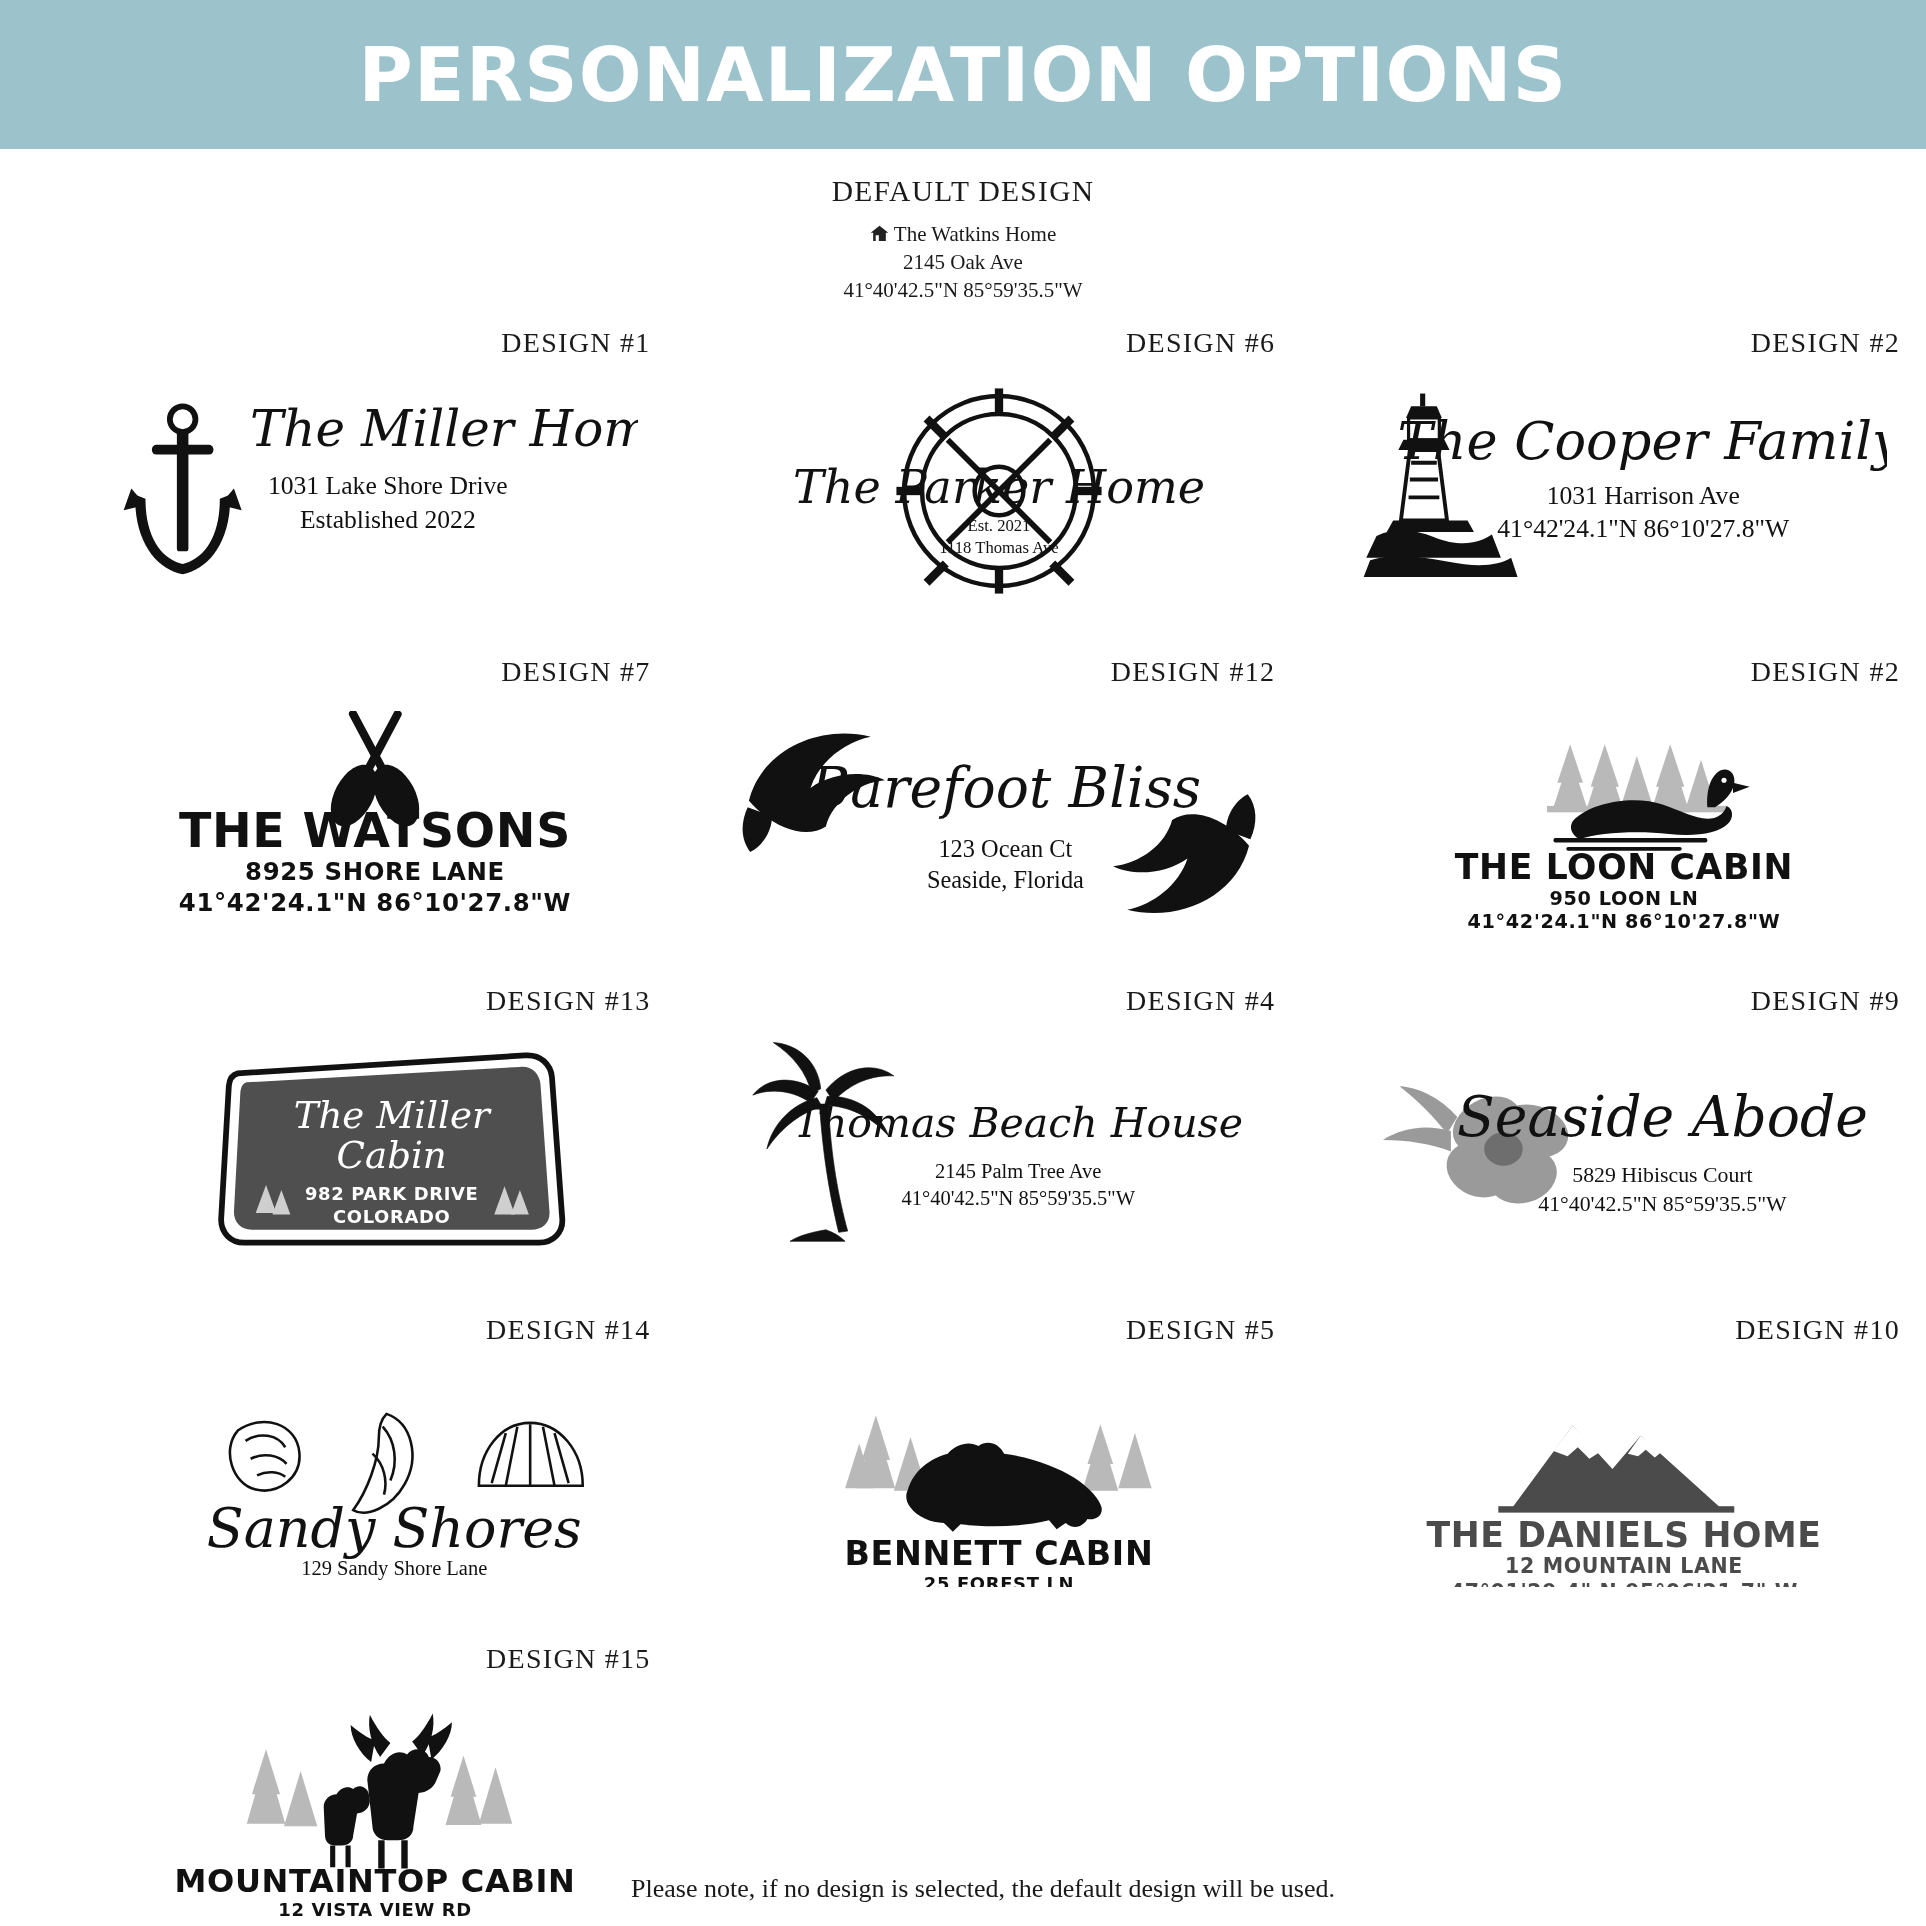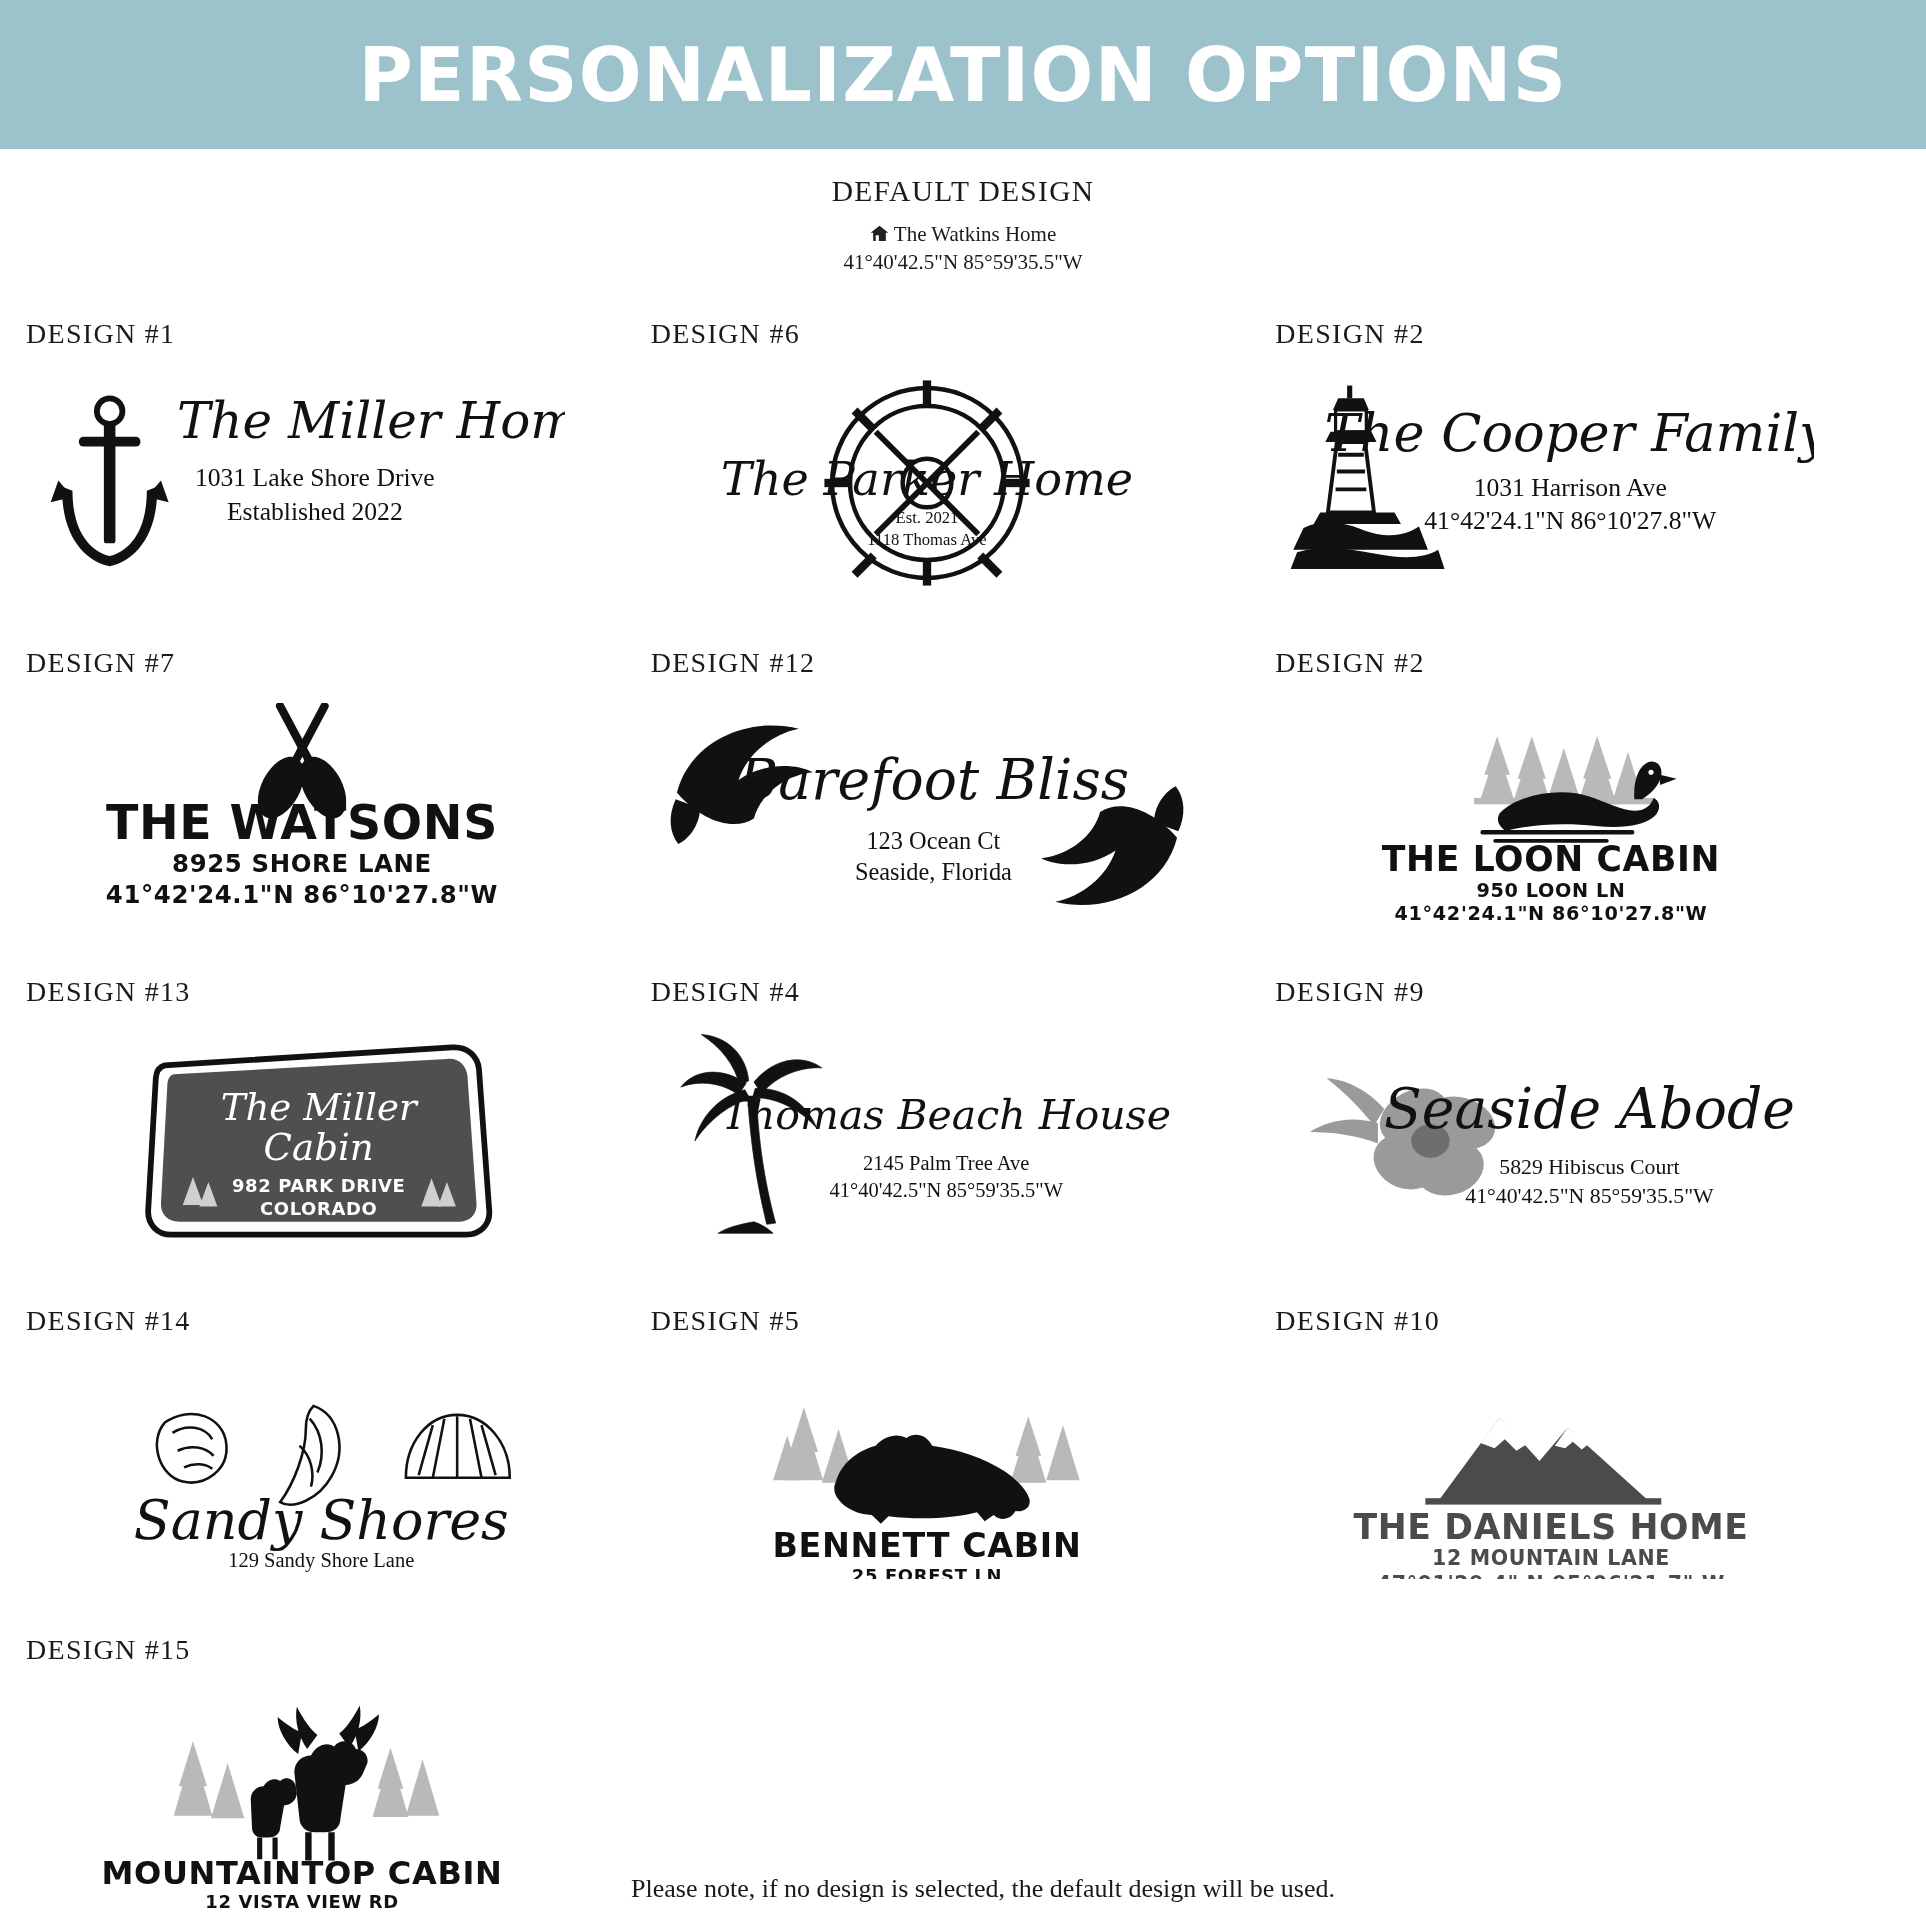--- a/index.html
+++ b/index.html
@@ -58,22 +58,21 @@
     grid-template-columns: repeat(3, 1fr);
     grid-auto-rows: 329px;
     column-gap: 0px;
     row-gap: 0px;
     padding: 0 26px;
   }
   .cell {
     position: relative;
     display: flex;
     flex-direction: column;
-    align-items: flex-start;
-    margin-top: 20px;
+    align-items: flex-end;
   }
   .cell-label {
     font-size: 28px;
     letter-spacing: 1.3px;
     color: #1a1a1a;
     margin-bottom: 3.9px;
   }
   .art {
     position: relative;
     width: 552px;
@@ -120,20 +119,21 @@
     <div class="default-label">DEFAULT DESIGN</div>
     <div class="default-lines">
       <div>
         <span class="house-icon">
           <svg width="19" height="16.7" viewBox="0 0 30 26">
               <path d="M15 1 L1 12 h4 v13 h20 V12 h4 Z M9 16 h5 v9 H9 Z" fill="#222"></path>
               <rect x="18" y="15" width="5" height="5" fill="#222"></rect>
             </svg>
         </span><span>The Watkins Home</span>
       </div>
+      <div>2145 Oak Ave</div>
       <div>41°40'42.5"N 85°59'35.5"W</div>
     </div>
   </div>
 
   <div class="grid">
 
     <div class="cell">
       <div class="cell-label">DESIGN #1</div>
       <div class="art">
         <svg width="526" height="218" viewBox="0 0 820 340">

